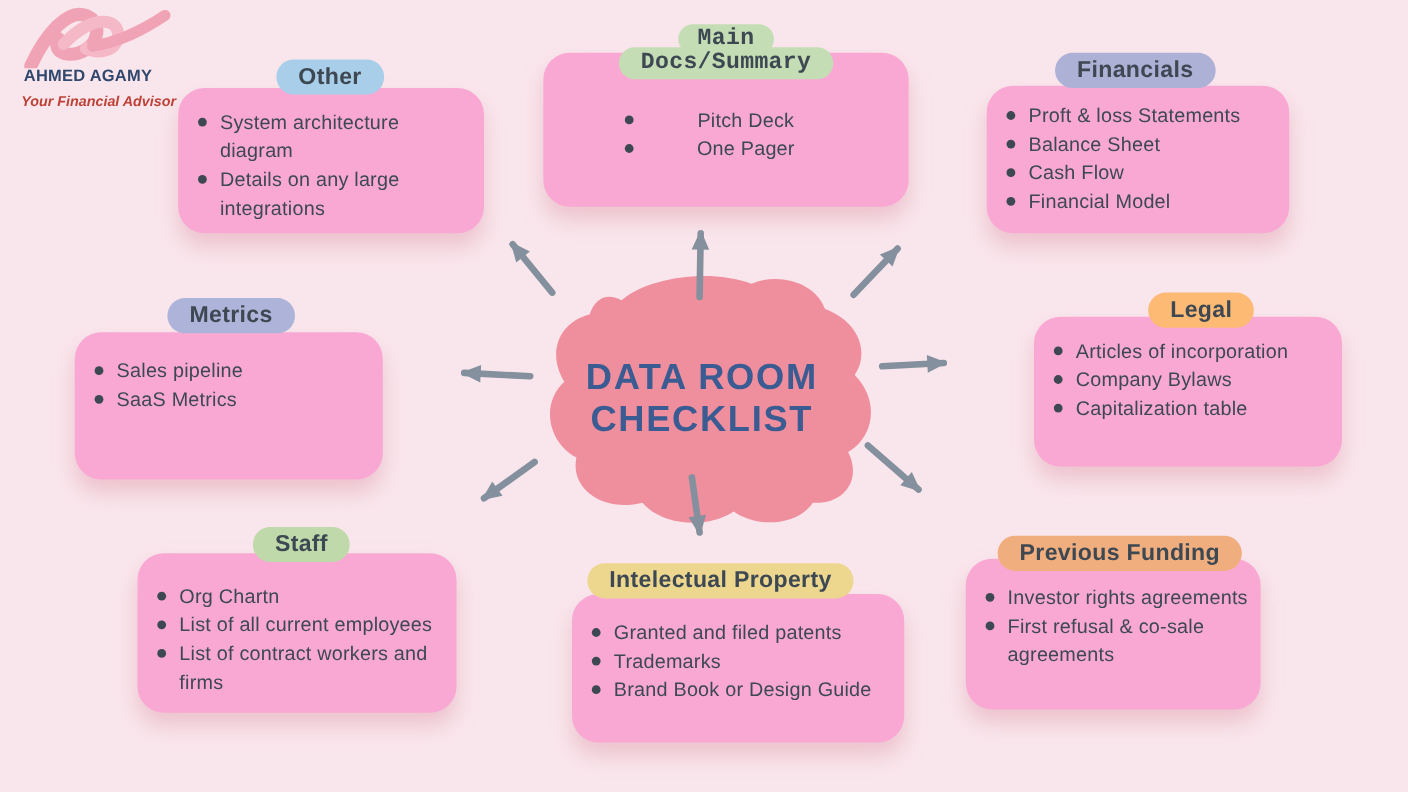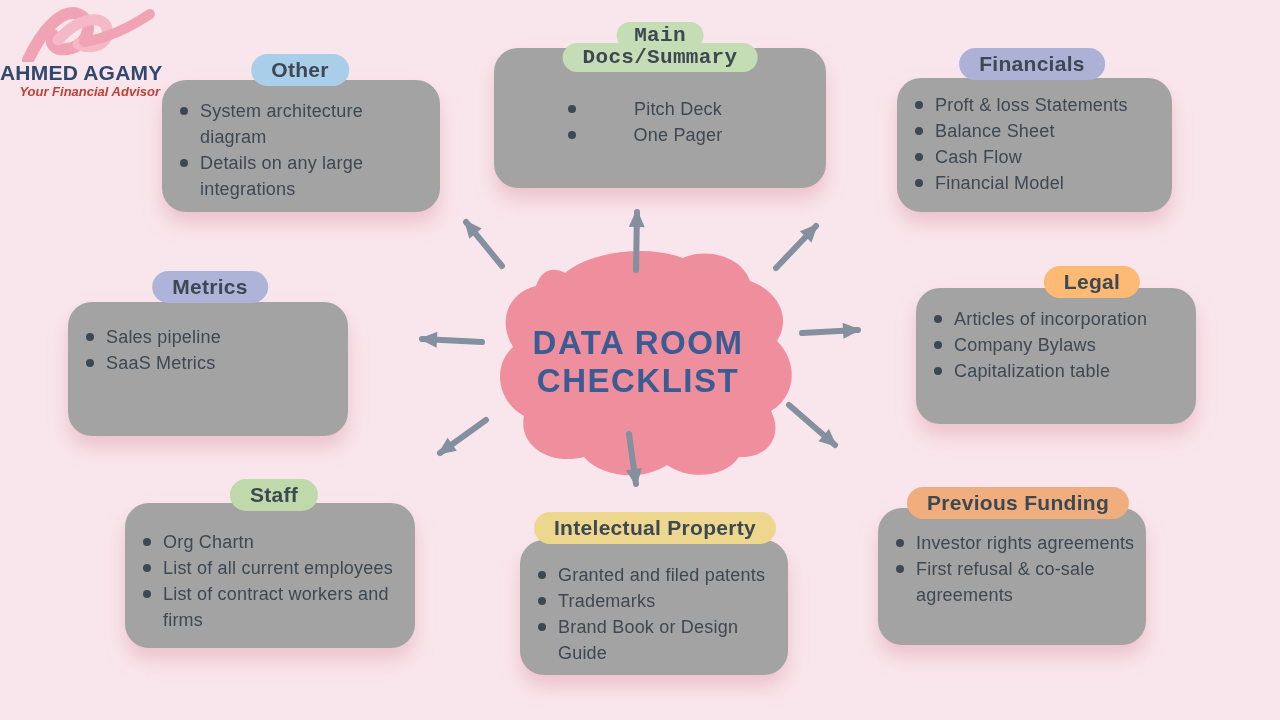--- a/index.html
+++ b/index.html
@@ -4,21 +4,21 @@
 <style>
   html,body{margin:0;padding:0;}
   body{font-family:"Liberation Sans","DejaVu Sans",sans-serif;background:#f9e6ec;}
   #stage{position:relative;width:1280px;height:720px;background:#f9e6ec;overflow:hidden;}
 
   
   #art{position:absolute;left:0;top:0;z-index:0;}
 
   
   .card{
-    position:absolute;background:#a3a3a3;border-radius:24px;z-index:1;
+    position:absolute;background:#f9a8d4;border-radius:24px;z-index:1;
     box-shadow:0 12px 18px rgba(228,168,182,.55);
   }
   .items{
     margin:0;padding:0 10px 0 38px;list-style:none;
     color:#3d4852;font-size:18px;line-height:26px;letter-spacing:.2px;font-weight:500;
   }
   .items li{position:relative;padding-left:0;}
   .items li::before{
     content:"";position:absolute;left:-20px;top:9px;width:8px;height:8px;border-radius:50%;background:#3d4852;
   }
@@ -41,21 +41,21 @@
   
   .center-title{
     position:absolute;left:638px;top:324px;transform:translateX(-50%);z-index:2;
     text-align:center;color:#3a5c92;font-size:33px;font-weight:800;letter-spacing:1.5px;line-height:38px;
     white-space:nowrap;
   }
 
   
   .logo{position:absolute;left:0;top:0;width:164px;z-index:4;}
   .logo svg{position:absolute;left:14px;top:2px;}
-  .brand{position:absolute;left:0;top:61px;width:160px;text-align:center;color:#31486e;font-size:21px;font-weight:800;letter-spacing:.2px;white-space:nowrap;}
+  .brand{position:absolute;left:0;top:61px;width:160px;text-align:center;color:#31486e;font-size:15px;font-weight:800;letter-spacing:.2px;white-space:nowrap;}
   .tagline{position:absolute;left:0;top:84px;width:160px;text-align:right;color:#bd4137;font-size:13px;font-weight:700;font-style:italic;white-space:nowrap;}
 </style>
 </head>
 <body>
 
 <div id="stage">
 
   <svg id="art" width="1280" height="720" viewBox="0 0 1280 720">
     <defs>
       <marker id="ah" markerUnits="userSpaceOnUse" markerWidth="26" markerHeight="26" refX="16" refY="9" orient="auto">
@@ -125,39 +125,39 @@
   <div class="pill" style="left:1032px;top:48px;background:#aeb1d6">Financials</div>
 
   <section class="card" style="left:68px;top:302px;width:280px;height:134px">
     <ul class="items" style="padding-top:22px">
       <li>Sales pipeline</li>
       <li>SaaS Metrics</li>
     </ul>
   </section>
   <div class="pill" style="left:210px;top:271px;background:#aeb4d9">Metrics</div>
 
-  <section class="card" style="left:916px;top:288px;width:280px;height:136px">
+  <section class="card" style="left:940px;top:288px;width:280px;height:136px">
     <ul class="items" style="padding-top:18px">
       <li>Articles of incorporation</li>
       <li>Company Bylaws</li>
       <li>Capitalization table</li>
     </ul>
   </section>
   <div class="pill" style="left:1092px;top:266px;background:#fdba74">Legal</div>
 
   <section class="card" style="left:125px;top:503px;width:290px;height:145px">
     <ul class="items" style="padding-top:26px">
       <li>Org Chartn</li>
       <li>List of all current employees</li>
       <li>List of contract workers and firms</li>
     </ul>
   </section>
   <div class="pill" style="left:274px;top:479px;background:#bfd9aa">Staff</div>
 
-  <section class="card" style="left:520px;top:540px;width:268px;height:135px">
+  <section class="card" style="left:520px;top:540px;width:302px;height:135px">
     <ul class="items" style="padding-top:22px">
       <li>Granted and filed patents</li>
       <li>Trademarks</li>
       <li>Brand Book or Design Guide</li>
     </ul>
   </section>
   <div class="pill" style="left:655px;top:512px;background:#edd78f">Intelectual Property</div>
 
   <section class="card" style="left:878px;top:508px;width:268px;height:137px">
     <ul class="items" style="padding-top:22px">

